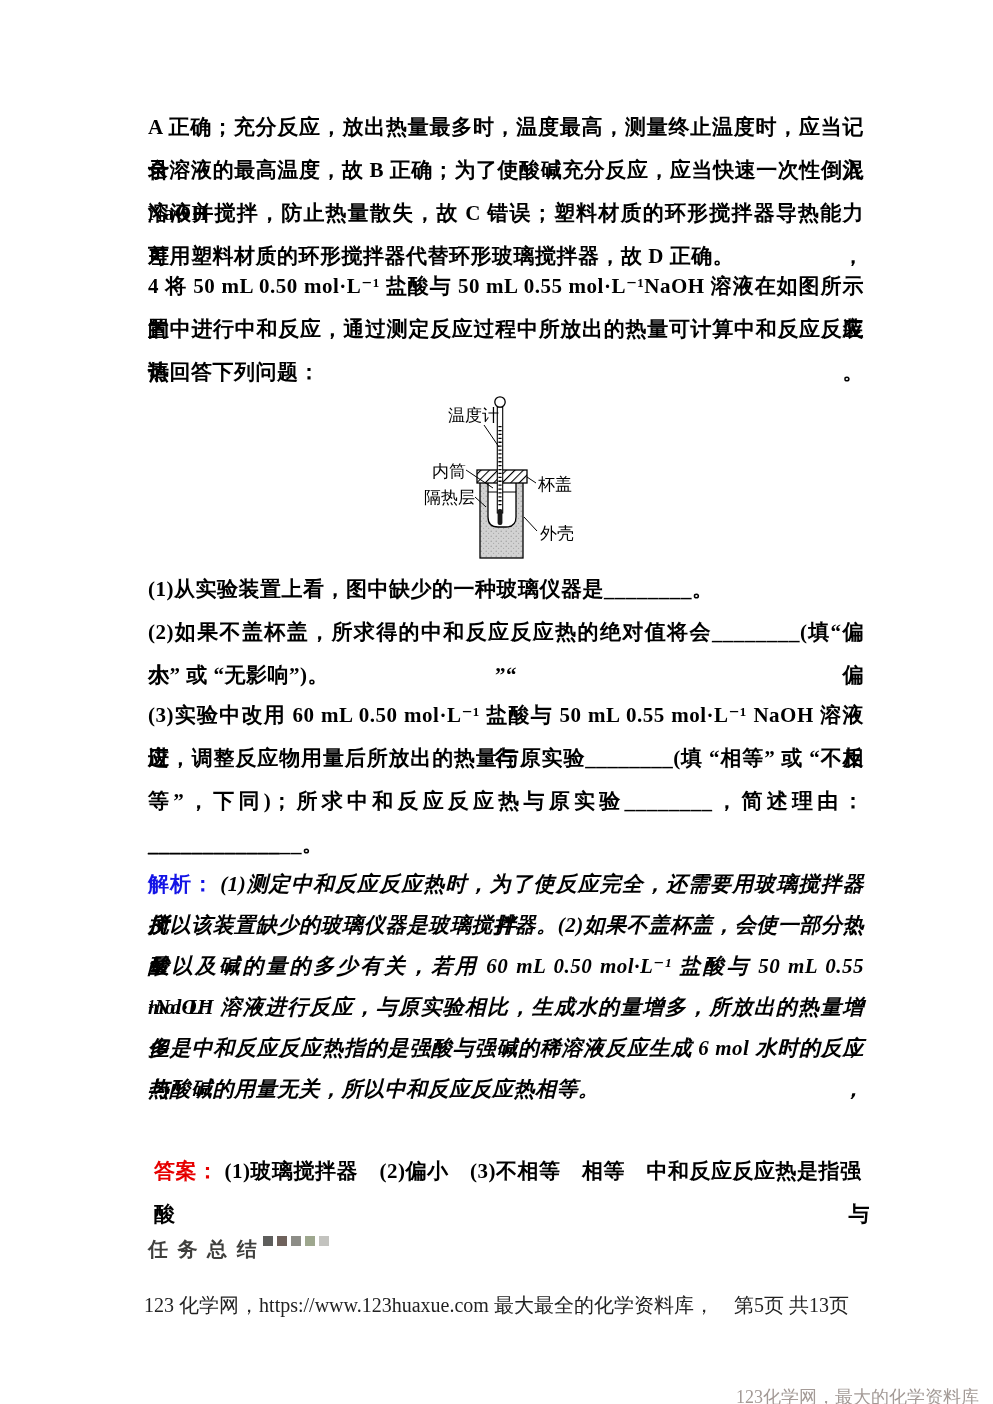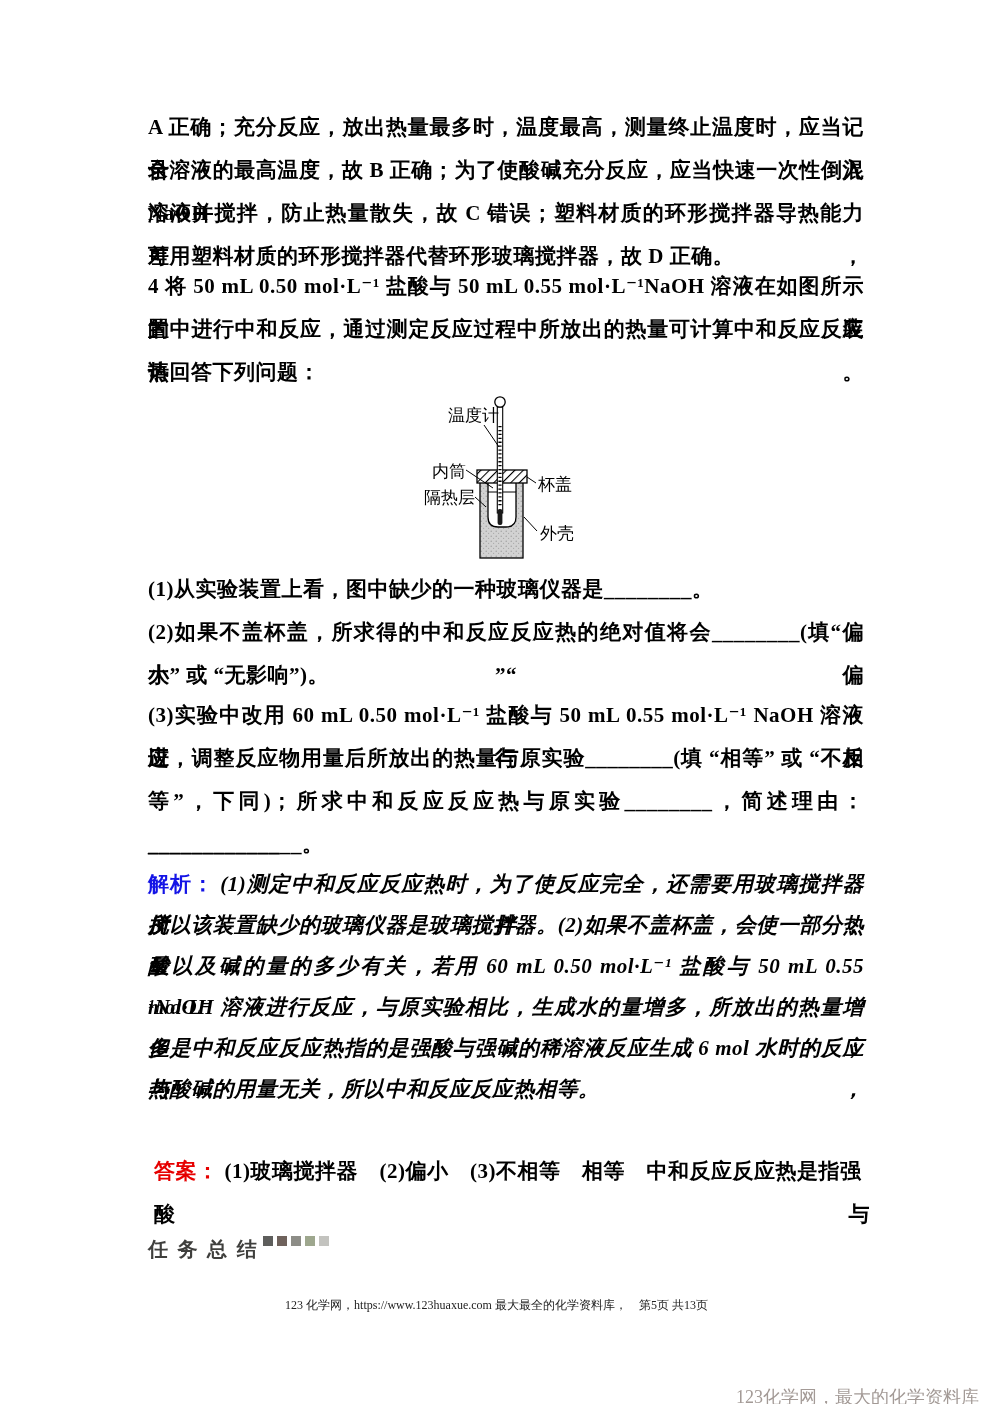--- a/index.html
+++ b/index.html
@@ -23,21 +23,21 @@
   .task{
     position:absolute;left:148px;top:1236px;height:30px;
     font-family:"Liberation Sans","DejaVu Sans",sans-serif;
     font-weight:bold;font-size:20px;letter-spacing:2px;color:#3f3f3d;
     display:flex;
   }
   .sq{display:inline-block;width:10px;height:10px;margin-left:4px;}
   .sq:first-of-type{margin-left:8px;}
   .footer{
     position:absolute;left:0;top:1292px;width:100%;
-    text-align:center;font-size:12px;color:#222;line-height:26px;
+    text-align:center;font-size:20px;color:#222;line-height:26px;
   }
   .watermark{
     position:absolute;right:14px;top:1372px;
     font-size:18px;line-height:26px;
   }
   .diagram{position:absolute;left:410px;top:390px;}
   svg text{font-family:"Liberation Serif","DejaVu Serif",serif;font-size:17px;fill:#000;}
 </style>
 </head>
 <body>

